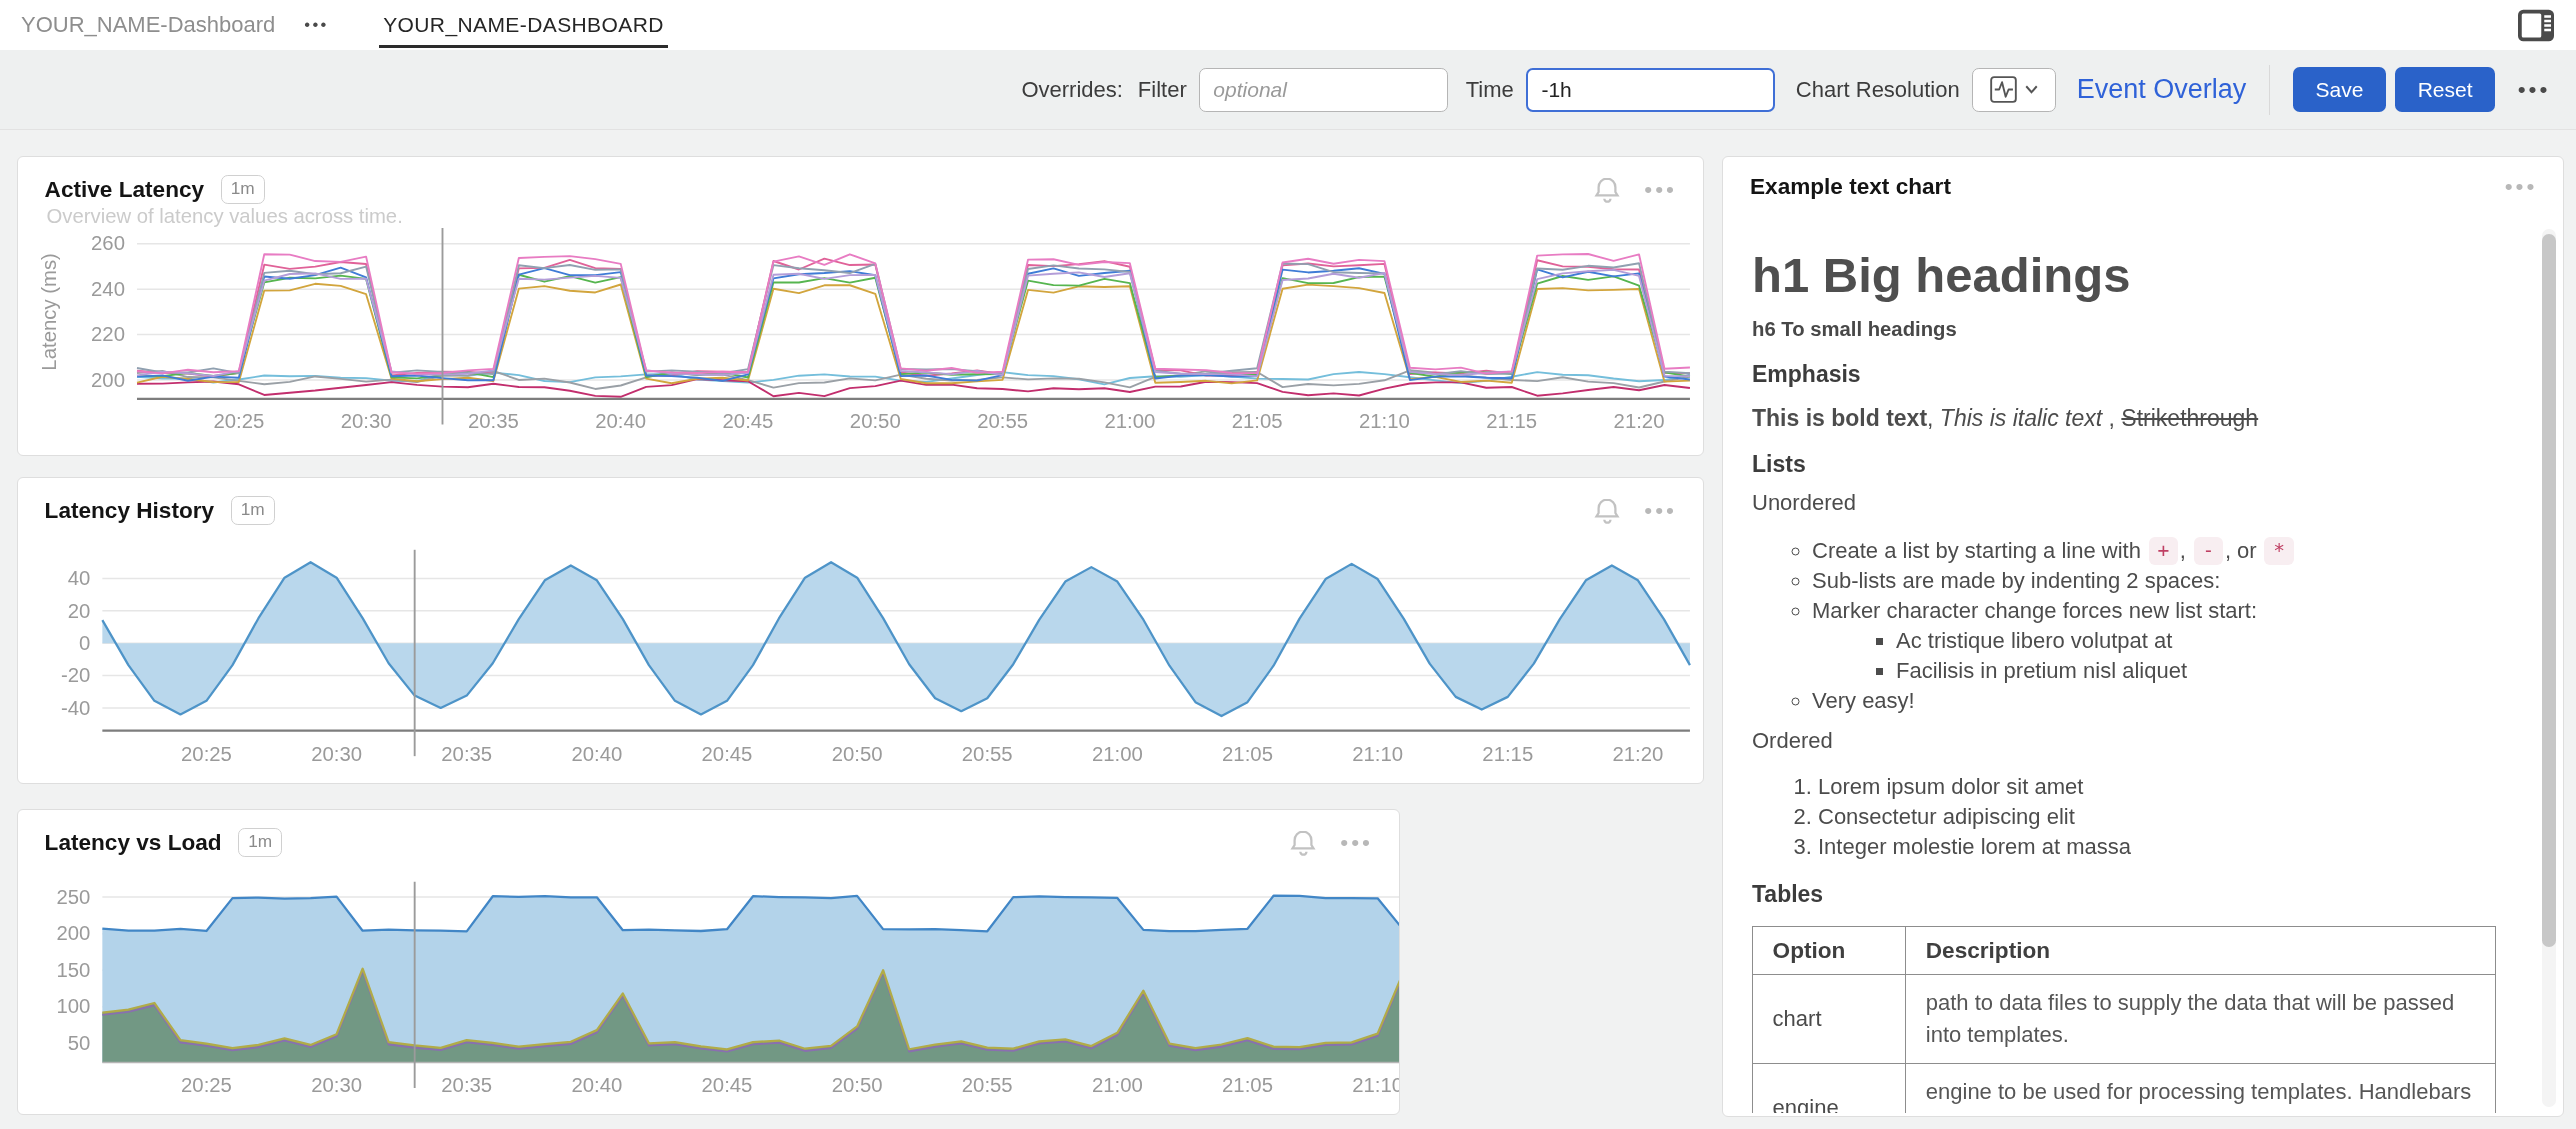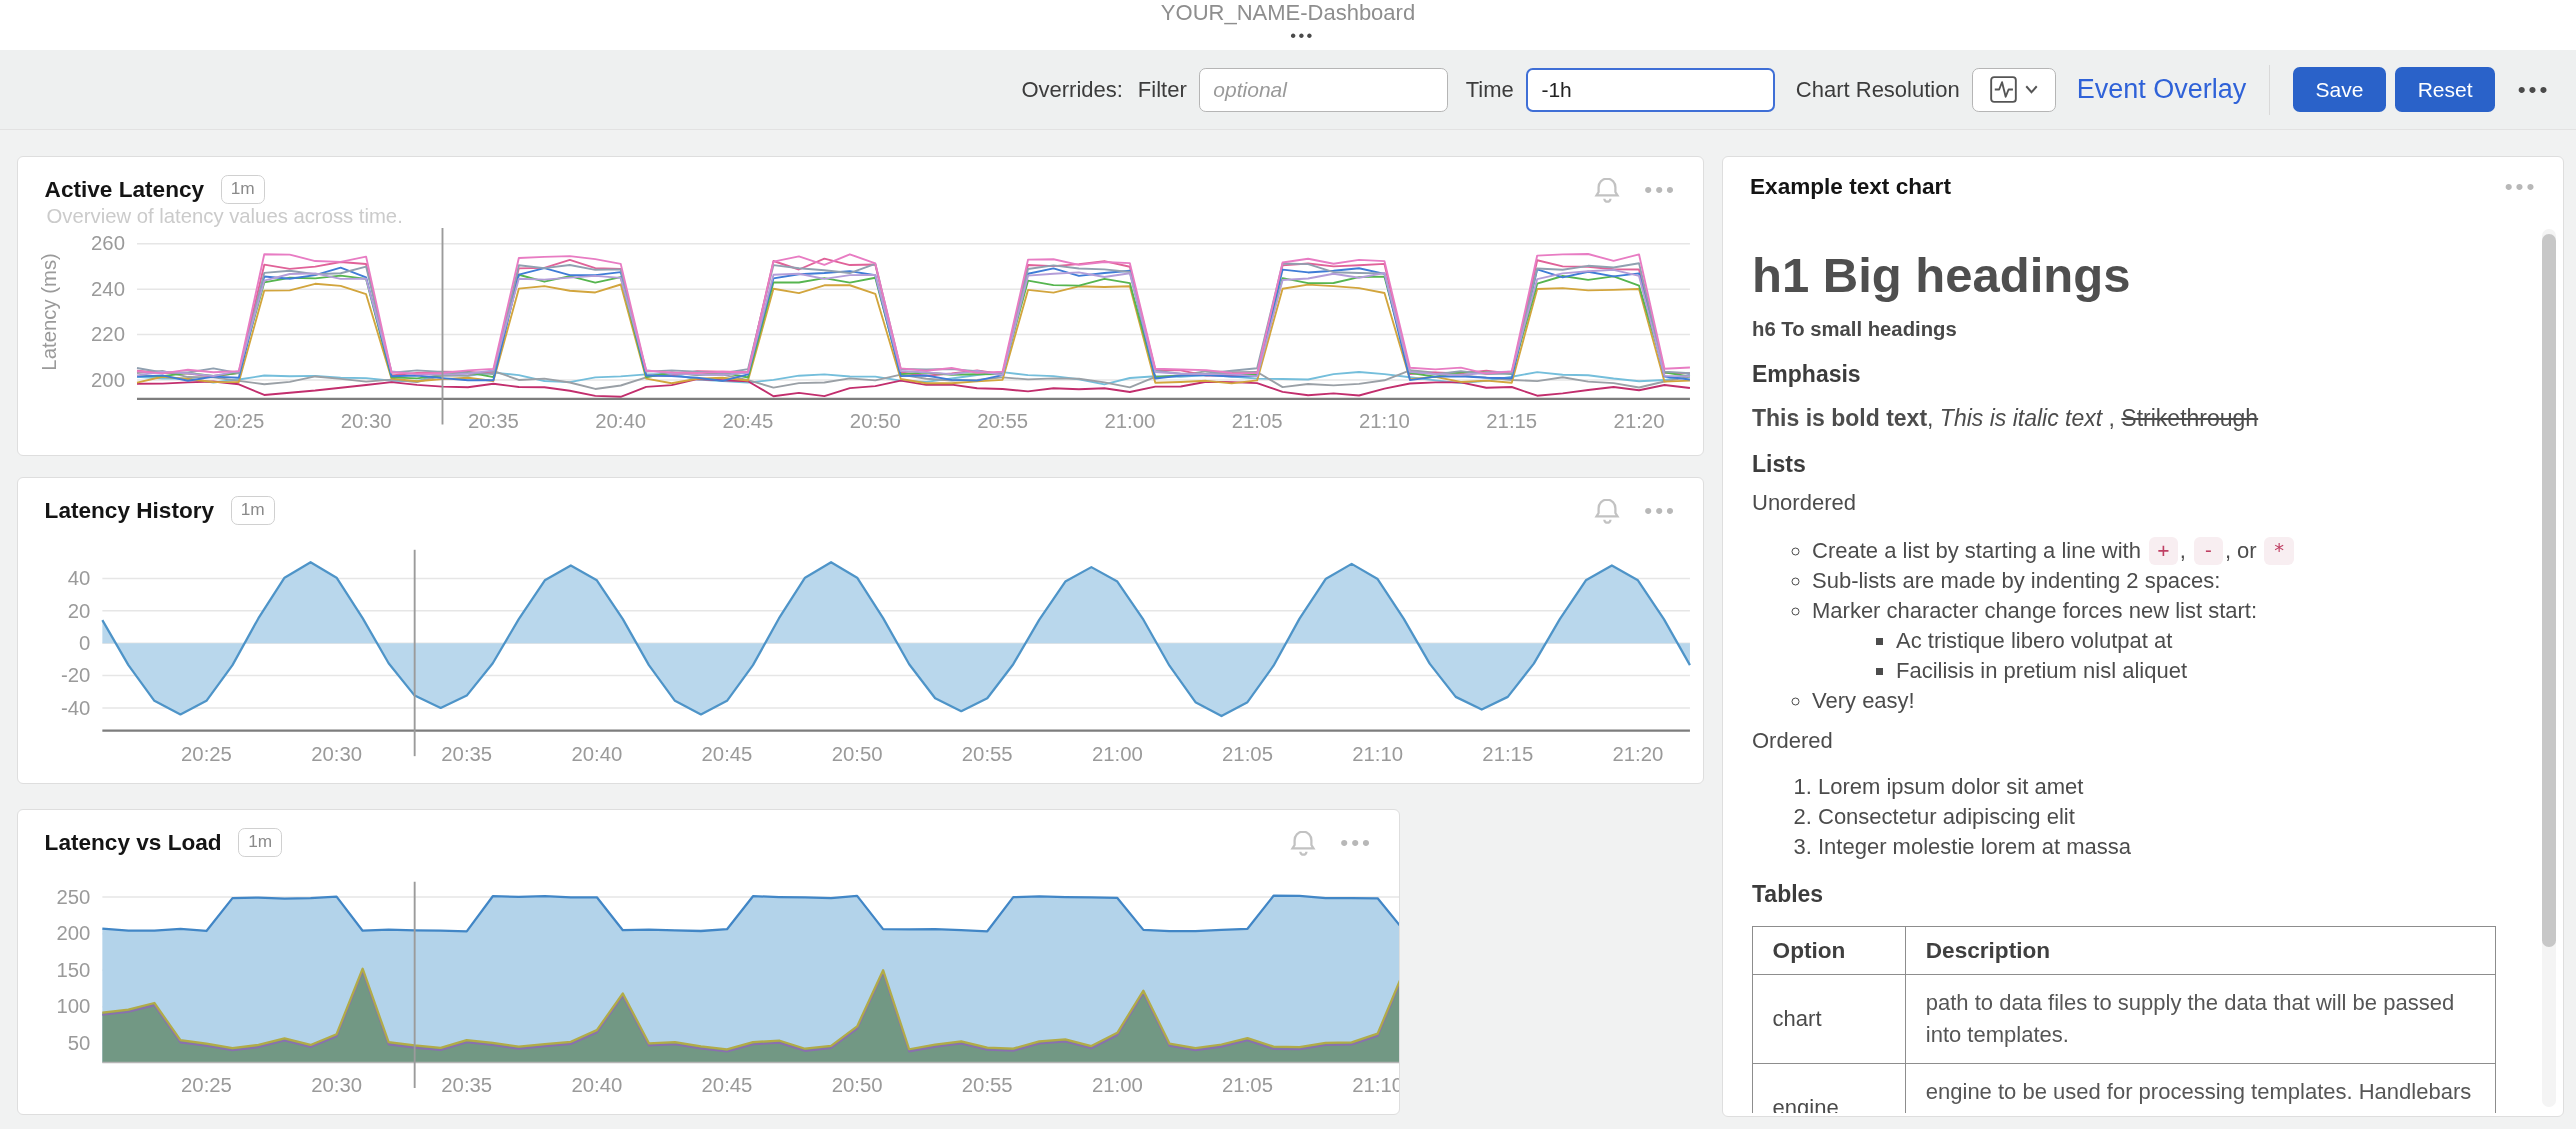--- a/index.html
+++ b/index.html
@@ -1,19 +1,19 @@
 <!DOCTYPE html>
 <html style="font-size:12px"><head>
 <meta charset="utf-8">
 <style>
   html,body{margin:0;padding:0;background:#f1f2f2;font-family:"Liberation Sans",sans-serif;}
   .page{position:relative;width:2576px;height:1130px;overflow:hidden;background:#f1f2f2;}
 
   
-  .topbar{position:absolute;top:0;left:0;right:0;height:50px;background:#ffffff;display:flex;align-items:center;padding:0 21px;box-sizing:border-box;flex-direction:column;}
+  .topbar{position:absolute;top:0;left:0;right:0;height:50px;background:#ffffff;display:flex;align-items:center;padding:0 21px;box-sizing:border-box;}
   .crumb{font-size:22px;color:#8e8e8e;}
   .crumb-dots{margin-left:29px;font-size:16.6px;color:#4a4a4a;letter-spacing:2.3px;cursor:pointer;}
   .tab{margin-left:50px;font-size:21px;color:#262626;padding:10.5px 4.5px 7.5px;border-bottom:3px solid #2c2c2c;letter-spacing:0.4px;}
   .panel-toggle{margin-left:auto;width:38px;height:33px;}
 
   
   .toolbar{position:absolute;top:50px;left:0;right:0;height:80px;background:#eef0f0;border-bottom:0.8px solid #e2e2e2;display:flex;align-items:center;justify-content:flex-end;padding-right:25.6px;box-sizing:border-box;}
   .tlabel{font-size:22px;color:#3c3c3c;margin-right:12px;white-space:nowrap;}
   .tlabel.strong{margin-right:15px;}
   .tinput{height:44px;width:249px;box-sizing:border-box;border:1.5px solid #b5b5b5;border-radius:6.8px;background:#fff;font-size:21px;font-family:"Liberation Sans",sans-serif;color:#222;padding:0 13.6px;outline:none;}

